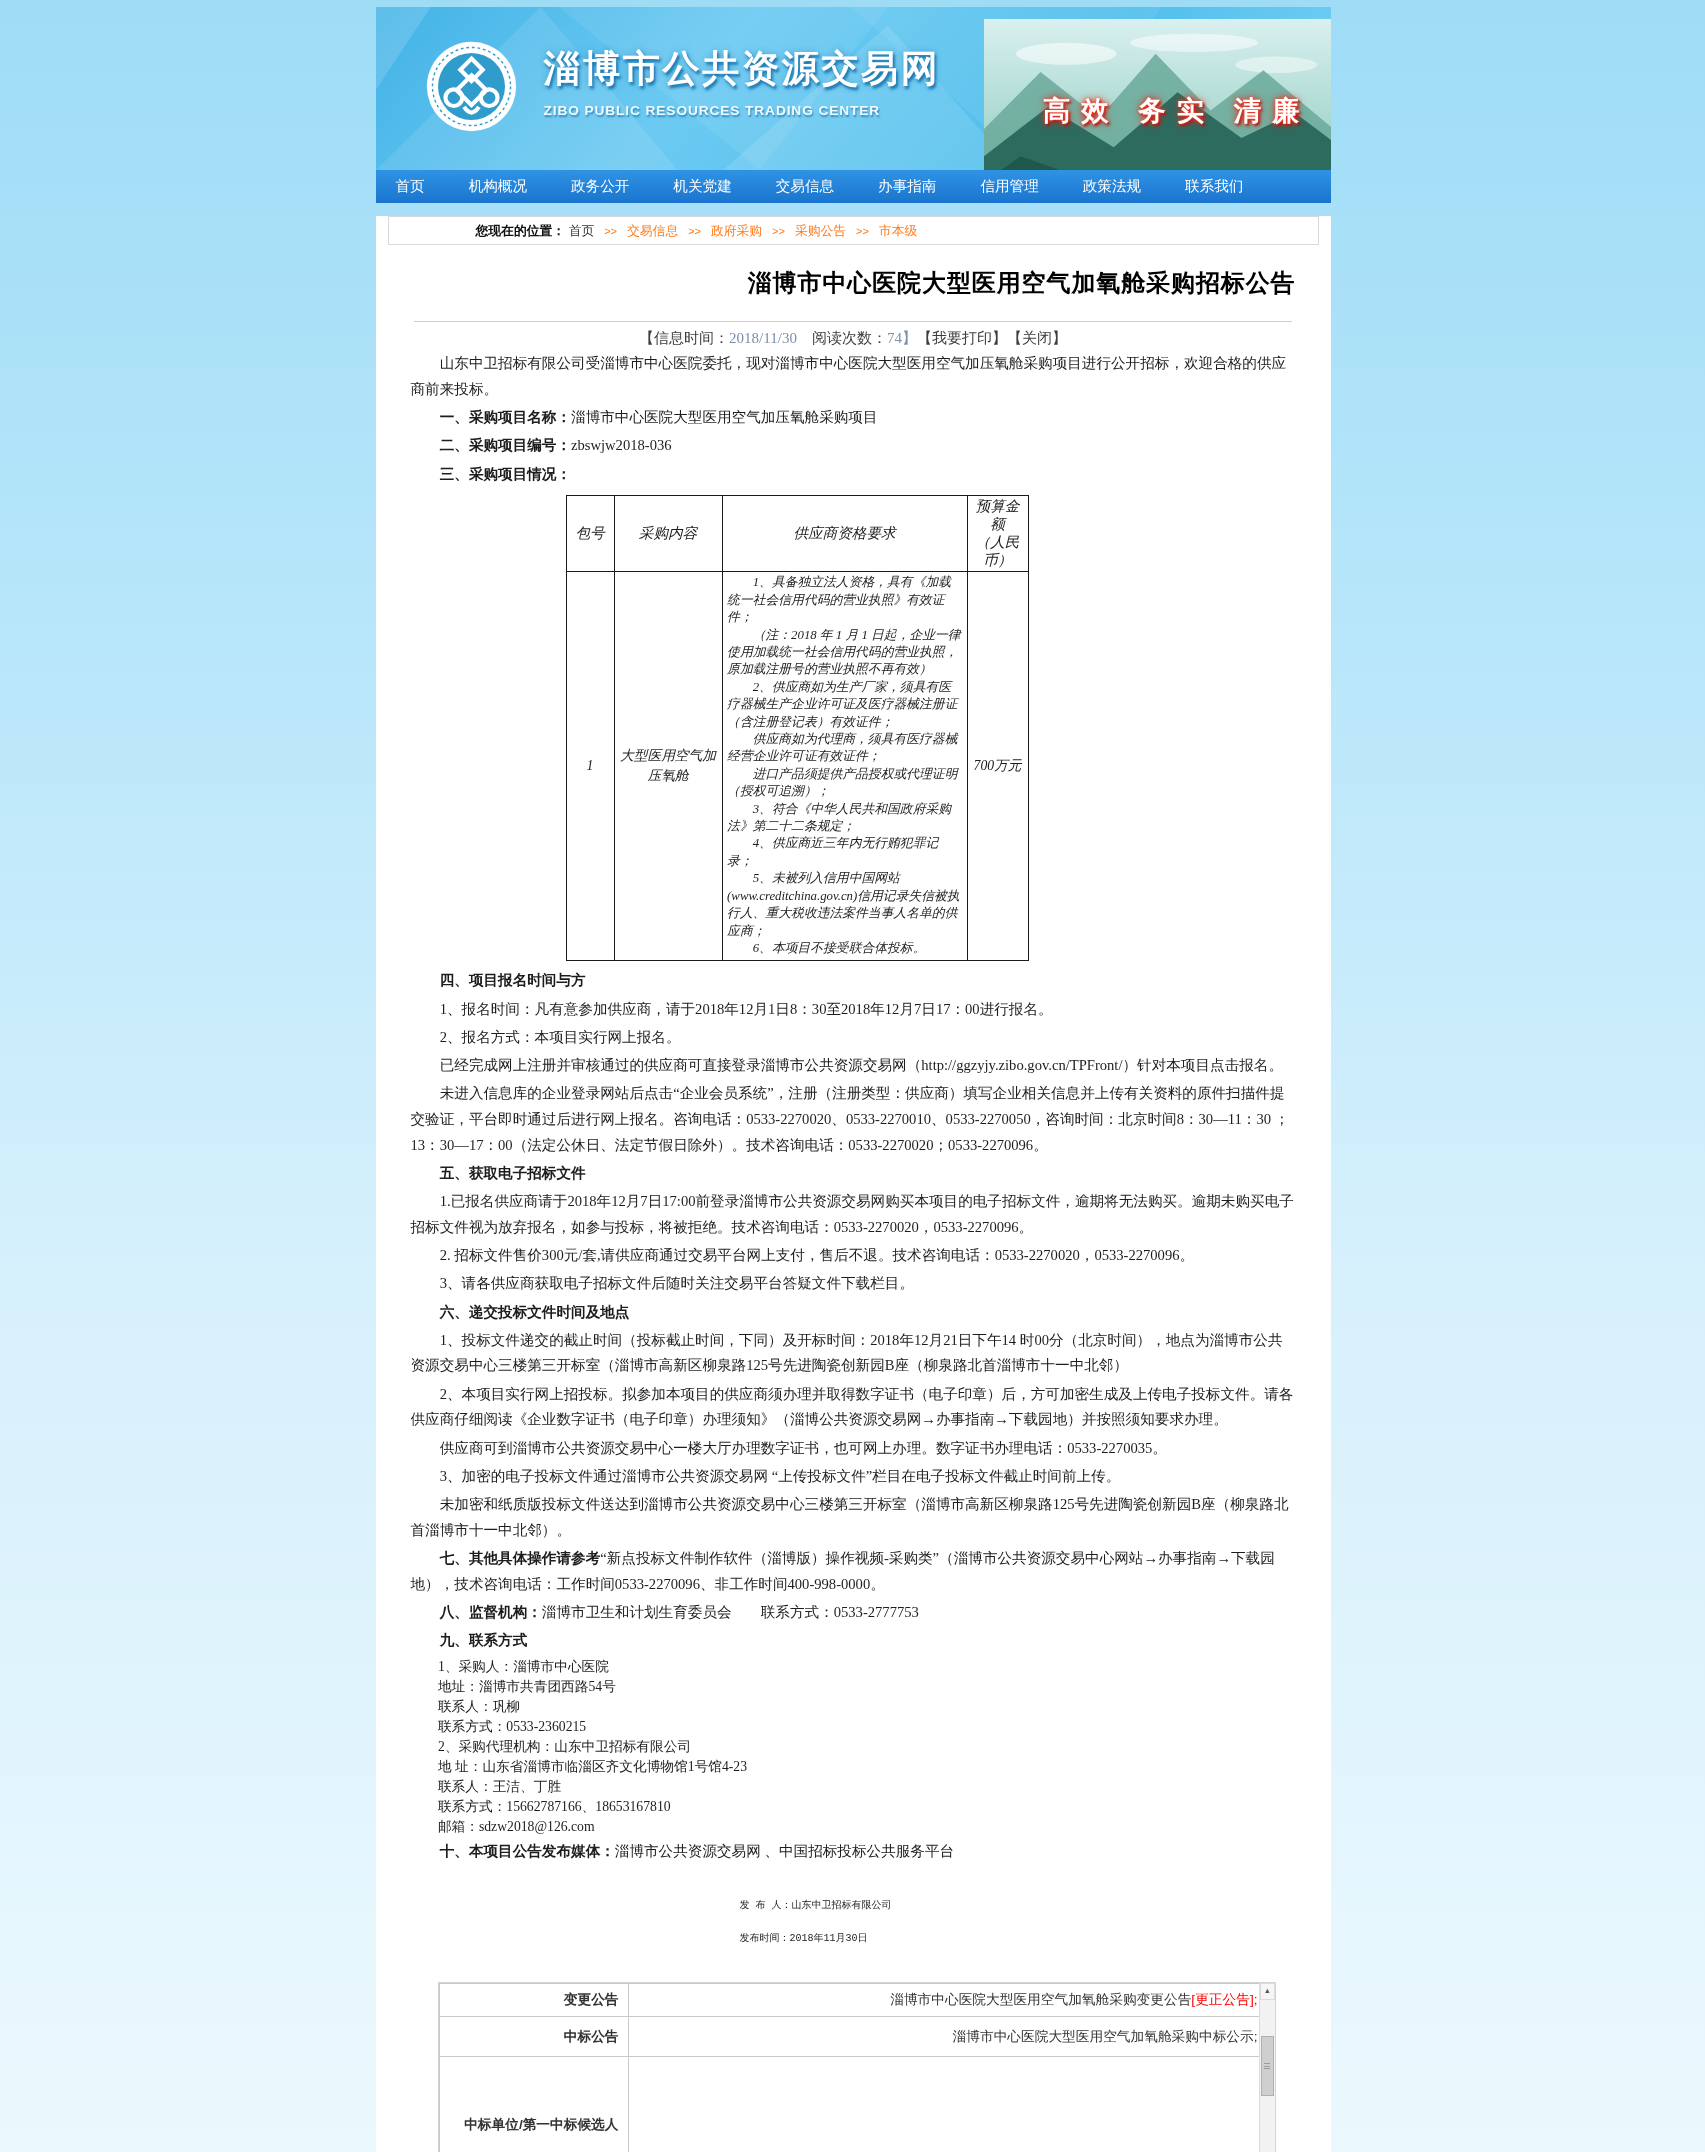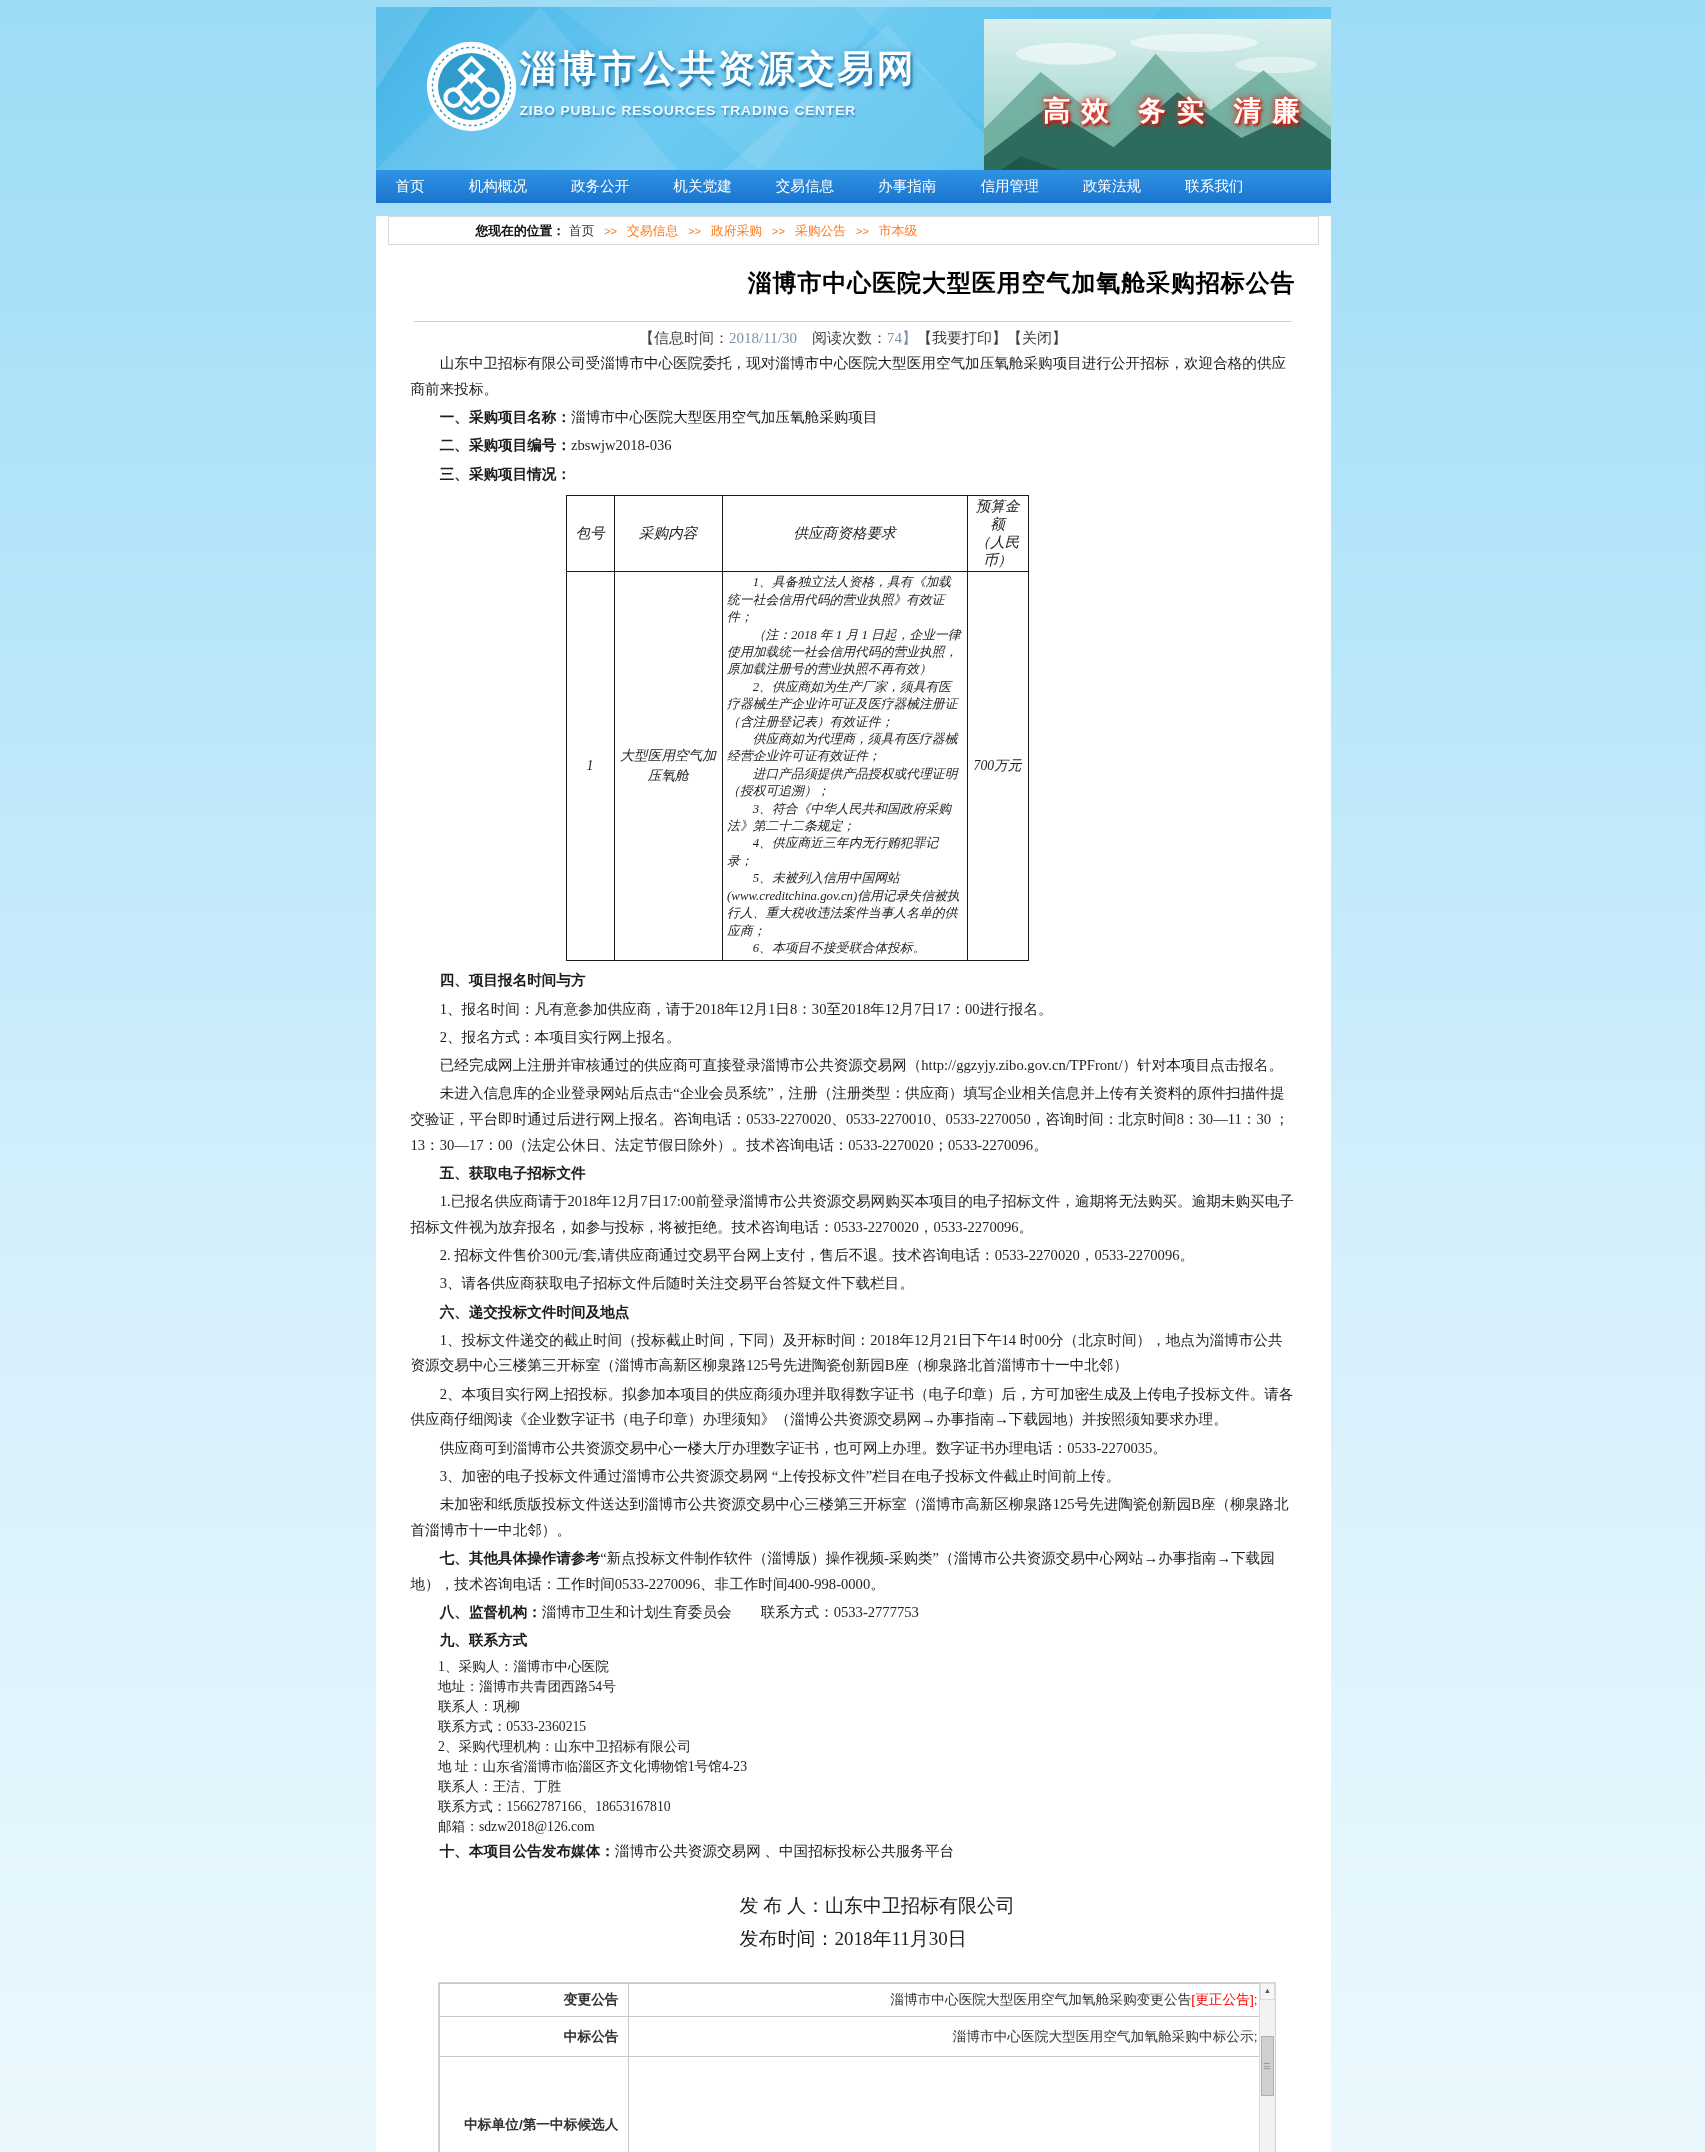--- a/index.html
+++ b/index.html
@@ -8,21 +8,21 @@
     background:linear-gradient(180deg,#9edcf6 0%,#b7e6fa 28%,#d6f0fc 58%,#ecf9fe 100%);
     font-family:"Liberation Sans","DejaVu Sans",sans-serif;
   }
   .wrap{width:955px;margin:0 auto;padding-top:7.3px;}
 
   
   .banner{position:relative;height:163px;overflow:hidden;
     background:linear-gradient(130deg,#43b3e7 0%,#6ccaf2 35%,#52bfec 70%,#7dd2f4 100%);}
   .banner svg.deco{position:absolute;inset:0;width:100%;height:100%;}
   .logo{position:absolute;left:49px;top:33px;width:93px;height:93px;cursor:pointer;}
-  .titles{position:absolute;left:144px;top:37px;}
+  .titles{position:absolute;left:168px;top:37px;}
   .site-cn{margin:0;font-size:37px;font-weight:bold;color:#fff;letter-spacing:2.7px;
     text-shadow:1.8px 2.7px 2.7px rgba(18,108,168,.85),0 0 7.3px rgba(18,108,168,.4);}
   .site-en{margin-top:9.1px;font-size:13.7px;font-weight:bold;color:#f0fbff;letter-spacing:0.9px;
     text-shadow:0.9px 1.8px 1.8px rgba(18,108,168,.7);}
   .mountain{position:absolute;top:12px;right:0;width:347px;height:163px;}
   .mountain svg{position:absolute;inset:0;width:100%;height:100%;}
   .slogan{position:absolute;right:20px;bottom:53px;font-size:27.4px;font-weight:bold;color:#fff;
     letter-spacing:11px;white-space:nowrap;
     text-shadow:0 0 3.7px #ff4433,0 0 8.2px #e02211,1.8px 1.8px 2.7px #aa0000;}
 
@@ -62,21 +62,21 @@
 
   
   .ptable{border-collapse:collapse;table-layout:fixed;width:461px;margin:7.3px 0 7.3px 155px;}
   .ptable th,.ptable td{border:0.9px solid #1a1a1a;vertical-align:middle;font-style:italic;}
   .ptable th{font-weight:normal;font-size:14.6px;height:44px;text-align:center;line-height:18.3px;}
   .ptable th span{display:block;}
   .cell-no,.cell-content,.cell-budget{text-align:center;font-size:13.7px;line-height:20px;}
   .cell-req{padding:2.7px 4.6px;}
   .cell-req p{margin:0;font-size:12.8px;line-height:17.4px;text-indent:2em;}
 
-  .pubblock{margin:24px 0 0 329px;font-size:19px;line-height:33px;}
+  .pubblock{margin:24px 0 0 329px;font-size:10px;line-height:33px;font-family:Liberation Mono, monospace;}
   .pubblock div{white-space:pre-wrap;}
 
   
   .related{position:relative;margin:27.4px 0 0 62px;width:836px;border:0.9px solid #d4d4d4;background:#fff;}
   .rtable{border-collapse:collapse;table-layout:fixed;width:821px;background:#fff;}
   .rtable td{border:0.9px solid #c9c9c9;font-size:13.7px;color:#333;}
   .rtable .lbl{width:178px;text-align:right;padding-right:9.1px;font-weight:bold;}
   .rtable .val{text-align:right;cursor:pointer;}
   .rtable .red{color:#ff0000;}
   .r1{height:33px;}.r2{height:40px;}.r3{height:137px;}

